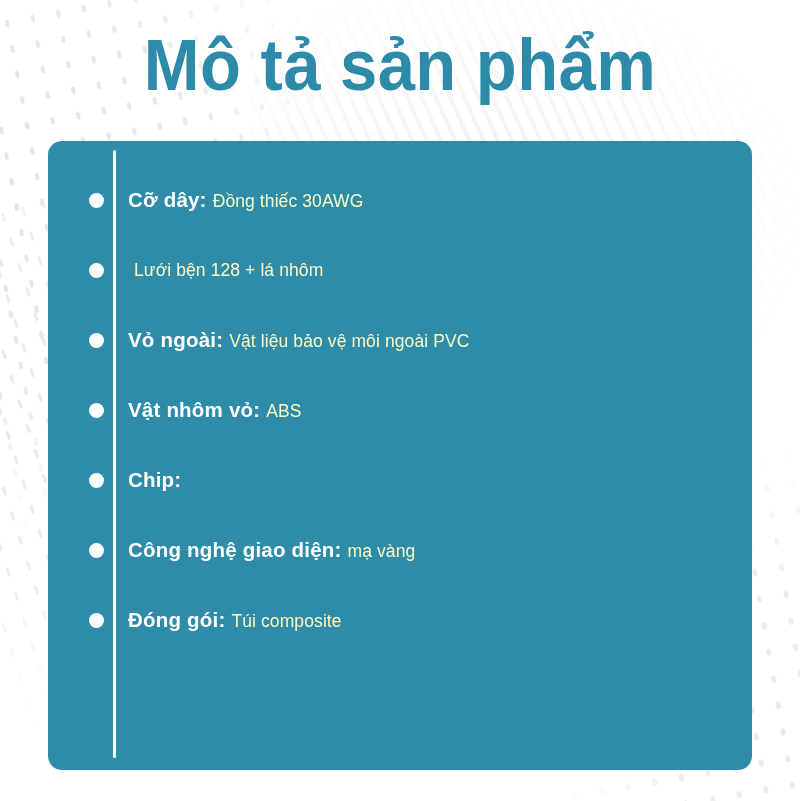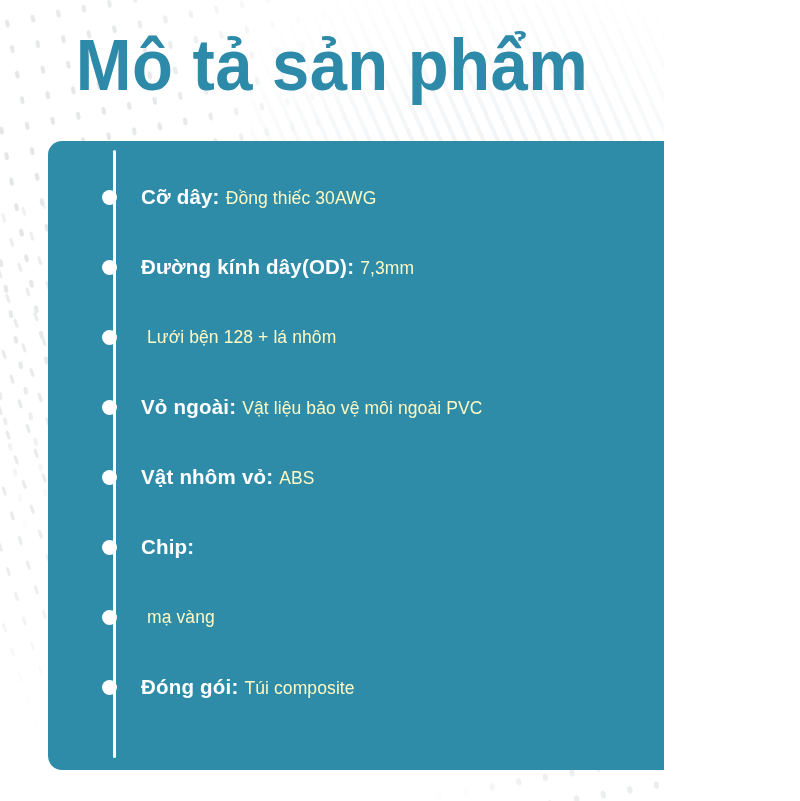--- a/index.html
+++ b/index.html
@@ -9,21 +9,21 @@
   body {
     width: 800px;
     height: 801px;
     overflow: hidden;
     font-family: "Liberation Sans", sans-serif;
     background: #ffffff;
   }
 
   #page {
     position: relative;
-    width: 664px;
+    width: 800px;
     height: 801px;
     background: #ffffff;
     overflow: hidden;
   }
 
   
   .bg-layer {
     position: absolute;
     inset: 0;
     pointer-events: none;
@@ -140,22 +140,22 @@
     background: #ffffff;
     border-radius: 2px;
   }
 
   .spec-list {
     position: absolute;
     left: 0;
     top: 0;
     right: 0;
     bottom: 0;
-    padding: 8px 0 0 0;
-    margin: 13px;
+    padding: 24px 0 0 0;
+    margin: 0;
     list-style: none;
   }
 
   .spec-row {
     position: relative;
     height: 70px;
     display: flex;
     align-items: center;
   }
 
@@ -218,27 +218,20 @@
     <li class="spec-row">
           <span class="spec-bullet"></span>
           <span class="spec-text">
             <span class="spec-label">Cỡ dây:</span>
             <span class="spec-value">Đồng thiếc 30AWG</span>
           </span>
         </li>
         <li class="spec-row">
           <span class="spec-bullet"></span>
           <span class="spec-text">
-            <span class="spec-label">Đường kính dây(OD):</span>
-            <span class="spec-value">7,3mm</span>
-          </span>
-        </li>
-        <li class="spec-row">
-          <span class="spec-bullet"></span>
-          <span class="spec-text">
             <span class="spec-value">Lưới bện 128 + lá nhôm</span>
           </span>
         </li>
         <li class="spec-row">
           <span class="spec-bullet"></span>
           <span class="spec-text">
             <span class="spec-label">Vỏ ngoài:</span>
             <span class="spec-value">Vật liệu bảo vệ môi ngoài PVC</span>
           </span>
         </li>
@@ -251,20 +244,21 @@
         </li>
         <li class="spec-row">
           <span class="spec-bullet"></span>
           <span class="spec-text">
             <span class="spec-label">Chip:</span>
           </span>
         </li>
         <li class="spec-row">
           <span class="spec-bullet"></span>
           <span class="spec-text">
+            <span class="spec-label">Công nghệ giao diện:</span>
             <span class="spec-value">mạ vàng</span>
           </span>
         </li>
         <li class="spec-row">
           <span class="spec-bullet"></span>
           <span class="spec-text">
             <span class="spec-label">Đóng gói:</span>
             <span class="spec-value">Túi composite</span>
           </span>
         </li>

